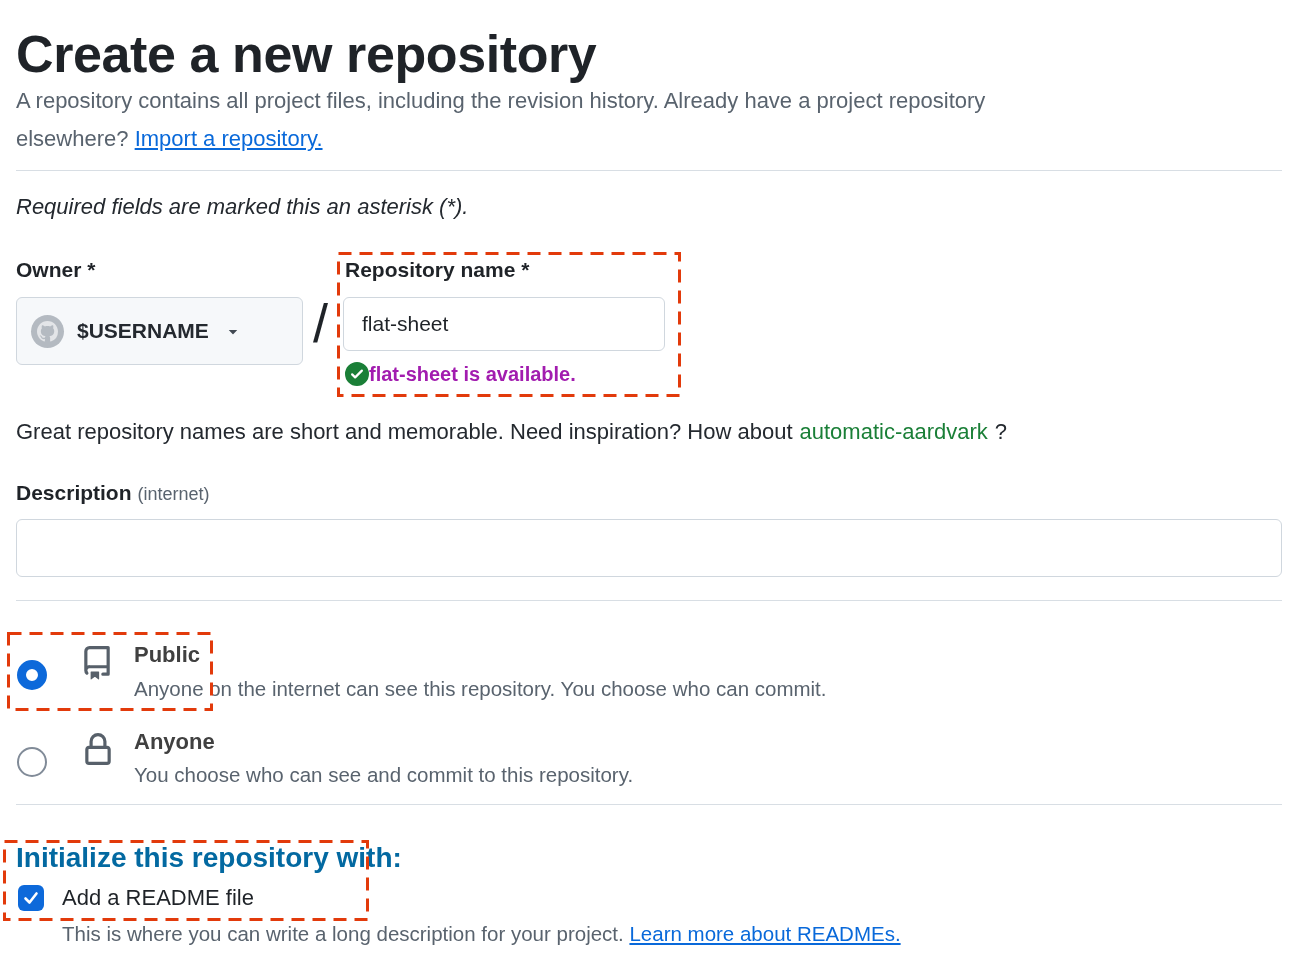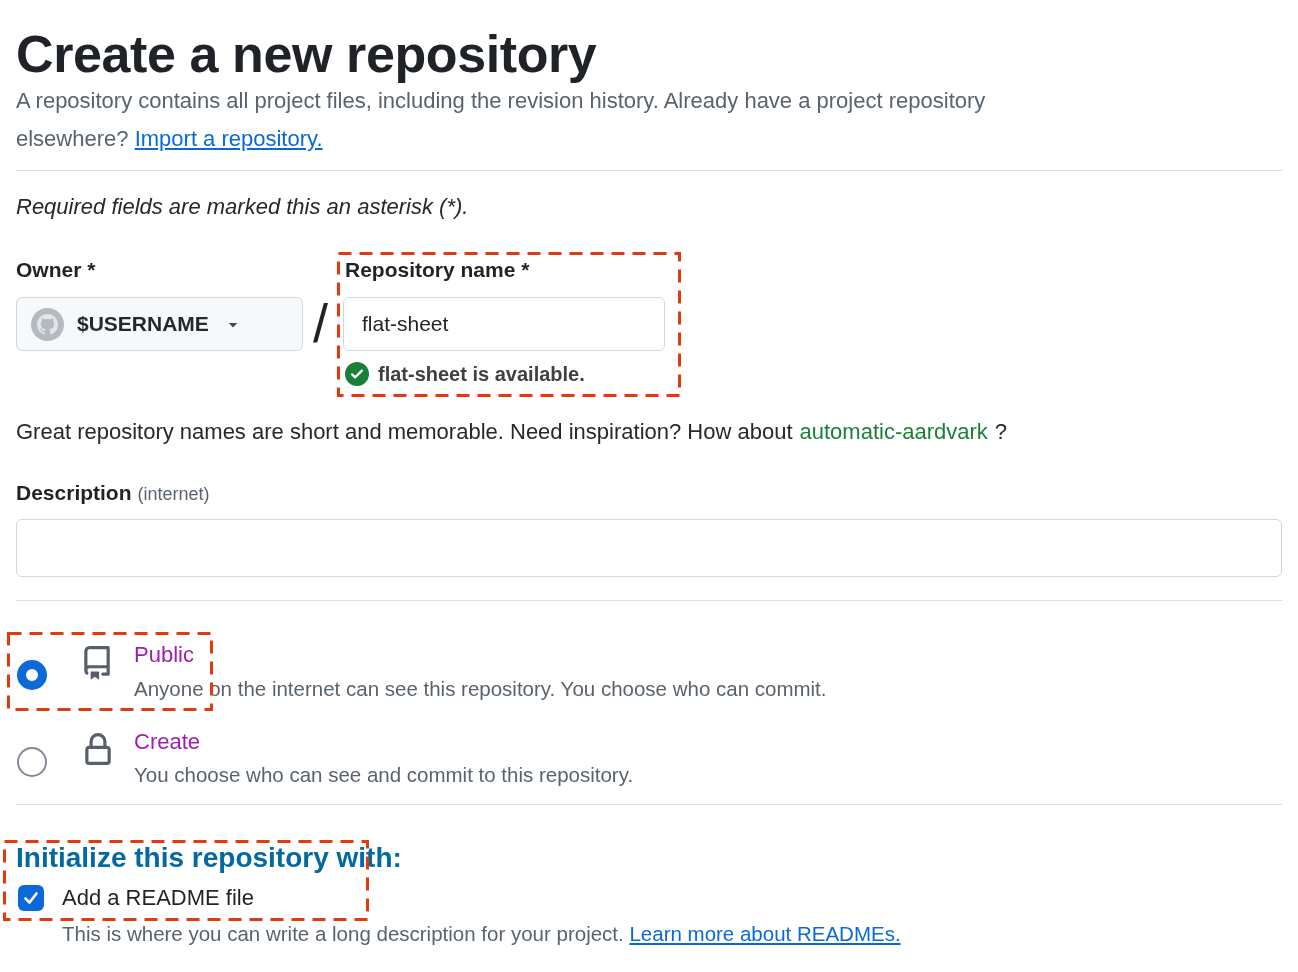--- a/index.html
+++ b/index.html
@@ -18,56 +18,56 @@
   .hr1 { top: 170px; }
   .hr2 { top: 600px; }
   .hr3 { top: 804px; }
 
   .required-note { left: 16px; top: 194px; font-size: 22px; font-style: italic; color: #24292f; }
 
   .field-label { font-size: 21px; font-weight: 700; color: #1f2328; }
   .owner-label { left: 16px; top: 258px; }
   .repo-label  { left: 345px; top: 258px; }
 
-  .owner-button { left: 16px; top: 297px; width: 287px; height: 54px; background: #f6f8fa;
+  .owner-button { left: 16px; top: 297px; width: 287px; height: 68px; background: #f6f8fa;
     border: 1px solid #d0d7de; border-radius: 6px; display: flex; align-items: center;
     padding: 0 16px 0 14px; gap: 13px; cursor: pointer; }
   .avatar { width: 33px; height: 33px; border-radius: 50%; background: #b4bac1;
     display: flex; align-items: center; justify-content: center; flex: none; }
   .owner-name { font-size: 21px; font-weight: 600; color: #24292f; }
   .caret { flex: none; margin-left: 2px; }
 
   .slash-sep { left: 313px; top: 292px; font-size: 54px; font-weight: 300; color: #1f2328; }
 
   .repo-input { left: 343px; top: 297px; width: 322px; height: 54px; border: 1px solid #d0d7de;
     border-radius: 6px; background: #fff; font-size: 21px; color: #1f2328; padding: 0 18px;
     font-family: "Liberation Sans", "DejaVu Sans", sans-serif; outline: none; }
-  .availability { left: 345px; top: 362px; display: flex; align-items: center; gap: 9px;
-    color: #404040; font-size: 20px; font-weight: 700; }
+  .availability { left: 345px; top: 362px; display: flex; align-items: center; 
+    color: #a21caf; font-size: 20px; font-weight: 700; }
 
   .suggestion { left: 16px; top: 419px; font-size: 22px; color: #24292f; }
   .suggestion .suggested { color: #1a7f37; font-weight: 400; text-decoration: none; margin: 0 7px; cursor: pointer; }
 
   .desc-label { left: 16px; top: 481px; }
   .desc-optional { font-size: 18px; font-weight: 400; color: #59636e; margin-left: 6px; }
   .desc-input { left: 16px; top: 519px; width: 1266px; height: 58px; border: 1px solid #d0d7de;
     border-radius: 6px; background: #fff; font-size: 21px; color: #1f2328; padding: 0 18px;
     font-family: "Liberation Sans", "DejaVu Sans", sans-serif; outline: none; }
 
   .radio { width: 30px; height: 30px; border-radius: 50%; background: #fff; cursor: pointer; }
   .radio.checked { border: 9px solid #0d69da; }
   .radio.unchecked { border: 2px solid #818b98; }
   .radio-public { left: 17px; top: 660px; }
   .radio-private { left: 17px; top: 747px; }
 
   .vis-icon { color: #57606a; }
   .book-icon { left: 80px; top: 646px; }
   .lock-icon { left: 81px; top: 733px; }
 
-  .vis-label { font-size: 22px; color: #a21caf; cursor: pointer; }
+  .vis-label { font-size: 22px; color: #404040; cursor: pointer; font-weight: bold; }
   .public-label { left: 134px; top: 642px; }
   .private-label { left: 134px; top: 729px; }
   .vis-desc { font-size: 20.5px; color: #59636e; }
   .public-desc { left: 134px; top: 677px; }
   .private-desc { left: 134px; top: 763px; }
 
   .init-heading { left: 16px; top: 842px; font-size: 28px; font-weight: 700; color: #0369a1; }
   .checkbox { left: 18px; top: 885px; width: 26px; height: 26px; background: #0d69da;
     border-radius: 6px; display: flex; align-items: center; justify-content: center; cursor: pointer; }
   .cb-label { left: 62px; top: 885px; font-size: 22px; color: #1f2328; cursor: pointer; }
@@ -144,21 +144,21 @@
   <div class="abs vis-desc public-desc">Anyone on the internet can see this repository. You choose who can commit.</div>
 
   <svg class="abs annotation ann-public" width="206" height="79" aria-hidden="true">
     <rect x="1.5" y="1.5" width="203" height="76" fill="none" stroke-width="3" stroke-dasharray="13 8" stroke="#e23a0b"></rect>
   </svg>
 
   <div class="abs radio unchecked radio-private"></div>
   <svg class="abs vis-icon lock-icon" width="34" height="34" viewBox="0 0 16 16" fill="#57606a" aria-hidden="true">
     <path d="M4 4a4 4 0 0 1 8 0v2h.25c.966 0 1.75.784 1.75 1.75v5.5A1.75 1.75 0 0 1 12.25 15h-8.5A1.75 1.75 0 0 1 2 13.25v-5.5C2 6.784 2.784 6 3.75 6H4Zm8.25 3.5h-8.5a.25.25 0 0 0-.25.25v5.5c0 .138.112.25.25.25h8.5a.25.25 0 0 0 .25-.25v-5.5a.25.25 0 0 0-.25-.25ZM10.5 6V4a2.5 2.5 0 1 0-5 0v2Z"></path>
   </svg>
-  <div class="abs vis-label private-label">Create</div>
+  <div class="abs vis-label private-label">Anyone</div>
   <div class="abs vis-desc private-desc">You choose who can see and commit to this repository.</div>
 
   <div class="abs hr hr3"></div>
 
   <div class="abs init-heading">Initialize this repository with:</div>
 
   <div class="abs checkbox">
     <svg width="18" height="18" viewBox="0 0 18 18" fill="none" aria-hidden="true">
       <polyline points="3.5,9.5 7.5,13.5 14.5,4.5" stroke="#ffffff" stroke-width="2.6" stroke-linecap="round" stroke-linejoin="round"></polyline>
     </svg>

